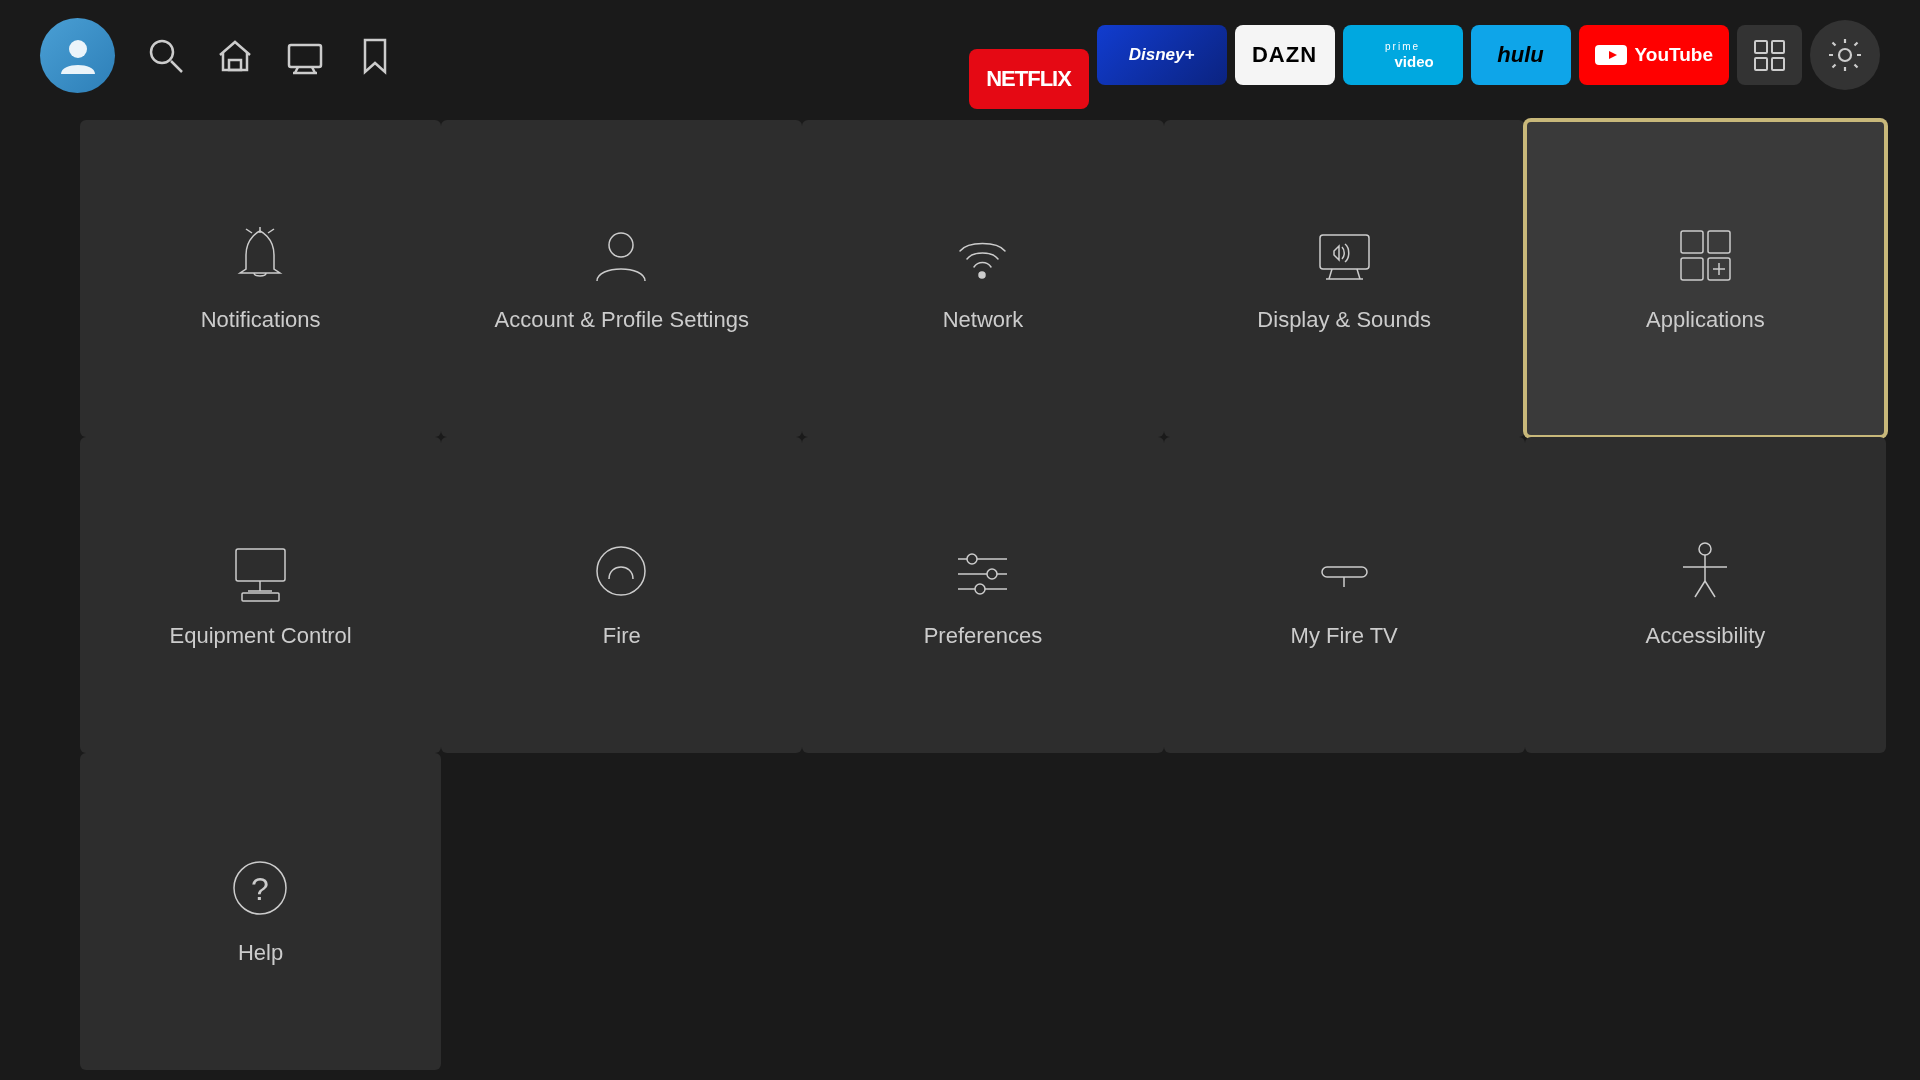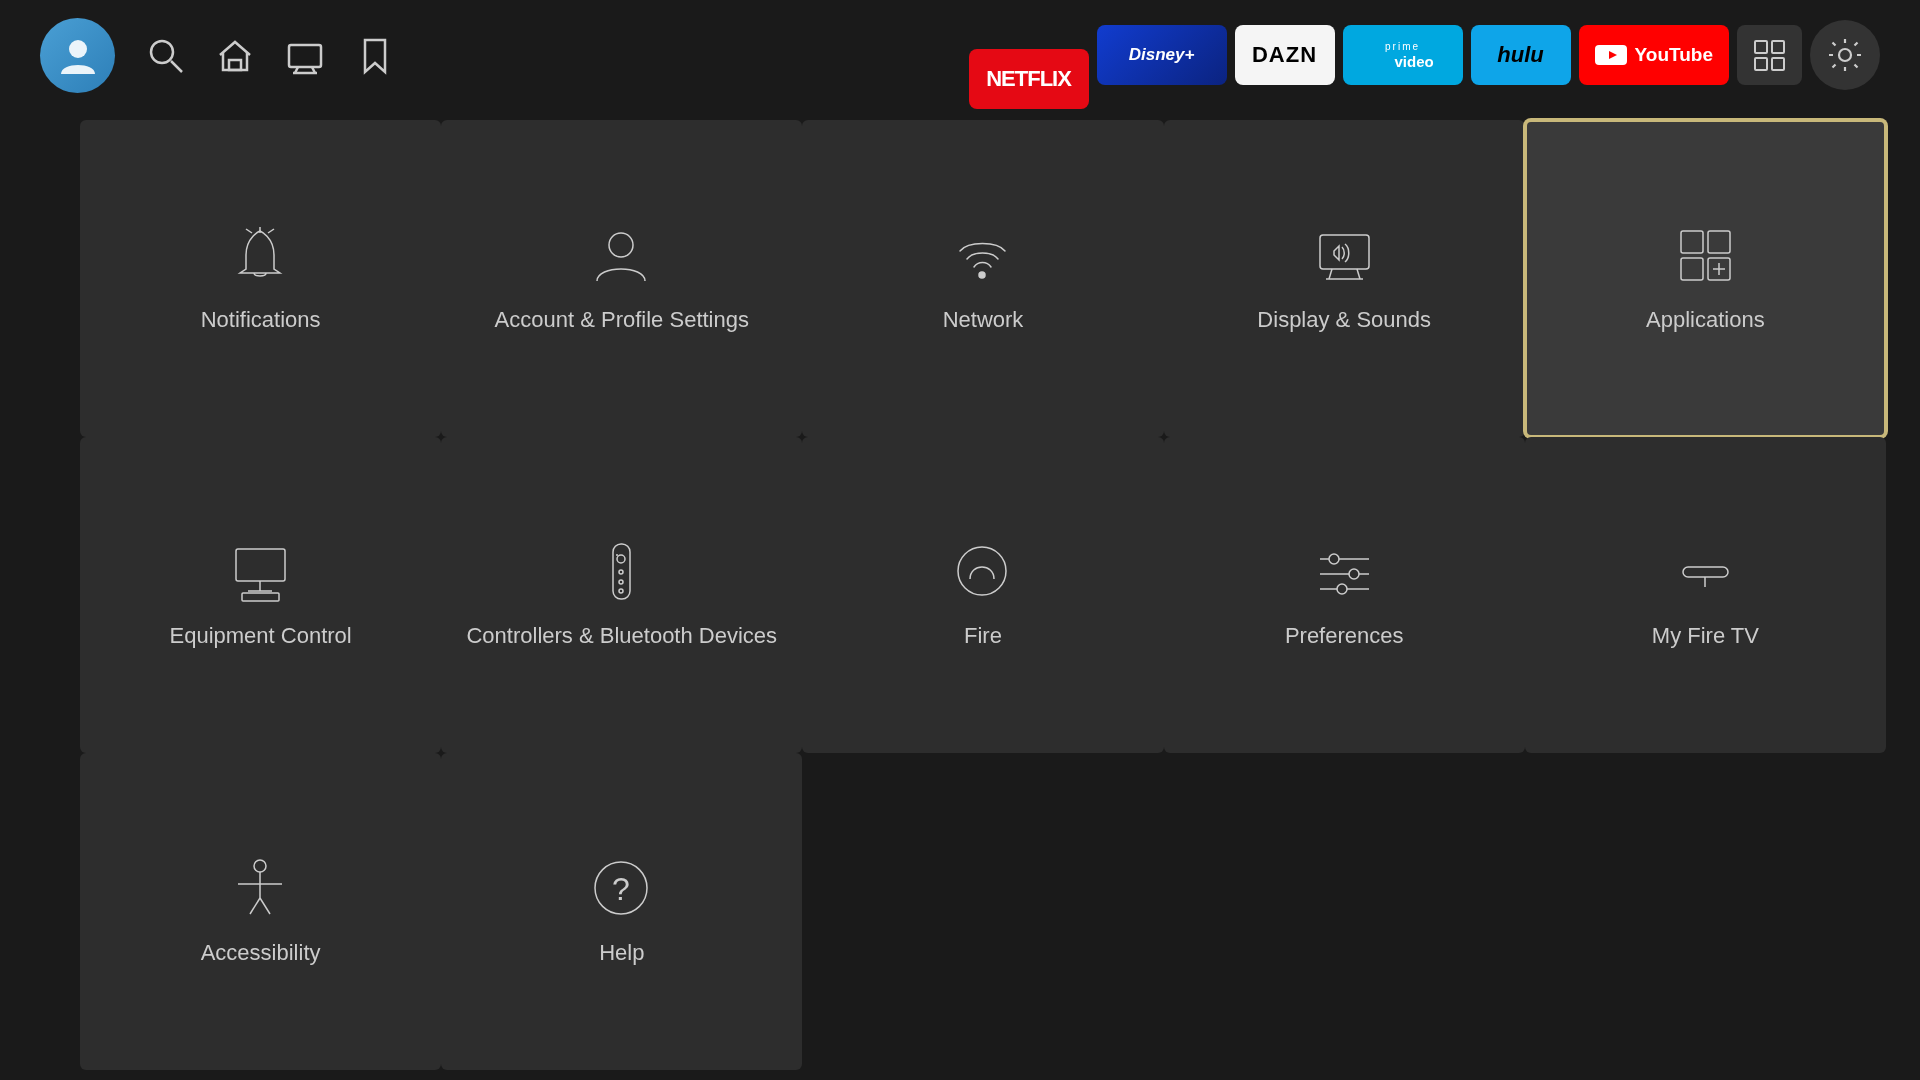--- a/index.html
+++ b/index.html
@@ -366,35 +366,20 @@
         <line x1="32" y1="42" x2="32" y2="52"></line>
         <line x1="20" y1="52" x2="44" y2="52"></line>
 
         <rect x="14" y="54" width="37" height="8" rx="1"></rect>
       </svg>
     </div>
     <div class="grid-item-label">Equipment Control</div>
   </div>
 
 
-  <div class="grid-item">
-    <div class="grid-item-icon">
-      <svg viewBox="0 0 65 65" fill="none" stroke="#cccccc" stroke-width="1.8">
-
-        <rect x="24" y="5" width="17" height="55" rx="8"></rect>
-
-        <circle cx="32" cy="20" r="4"></circle>
-        <circle cx="32" cy="33" r="2"></circle>
-        <circle cx="32" cy="43" r="2"></circle>
-        <circle cx="32" cy="52" r="2"></circle>
-        <line x1="28" y1="15" x2="28" y2="17"></line>
-      </svg>
-    </div>
-    <div class="grid-item-label">Controllers &amp; Bluetooth Devices</div>
-  </div>
 
   <div class="grid-item">
     <div class="grid-item-icon">
       <svg viewBox="0 0 65 65" fill="none" stroke="#cccccc" stroke-width="1.8">
 
         <circle cx="32" cy="32" r="24"></circle>
         <path d="M20 40 C20 24 44 24 44 40" fill="none"></path>
       </svg>
     </div>
     <div class="grid-item-label">Fire</div>

